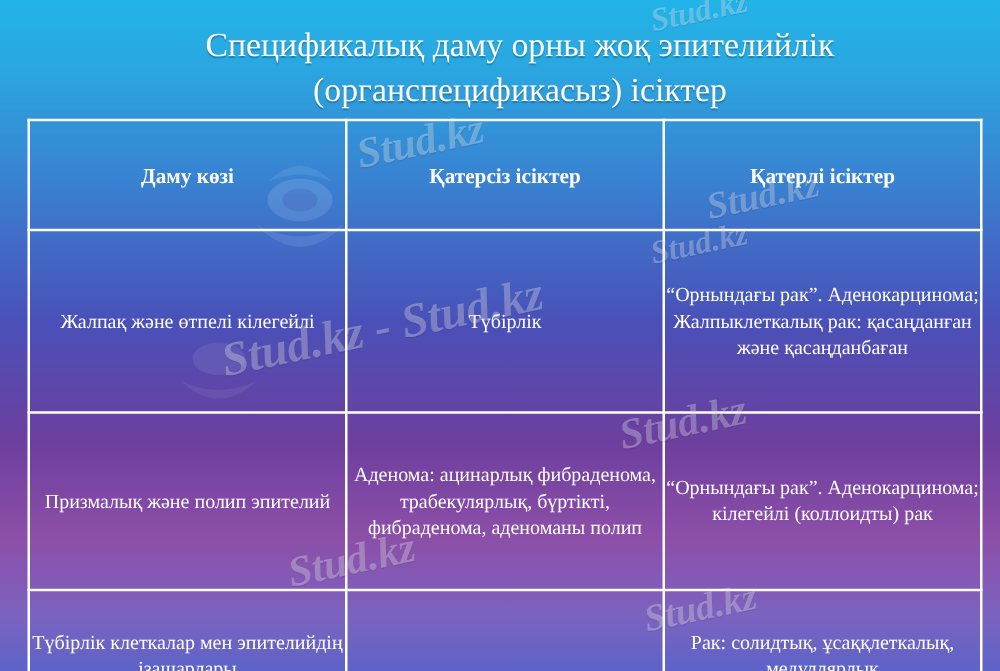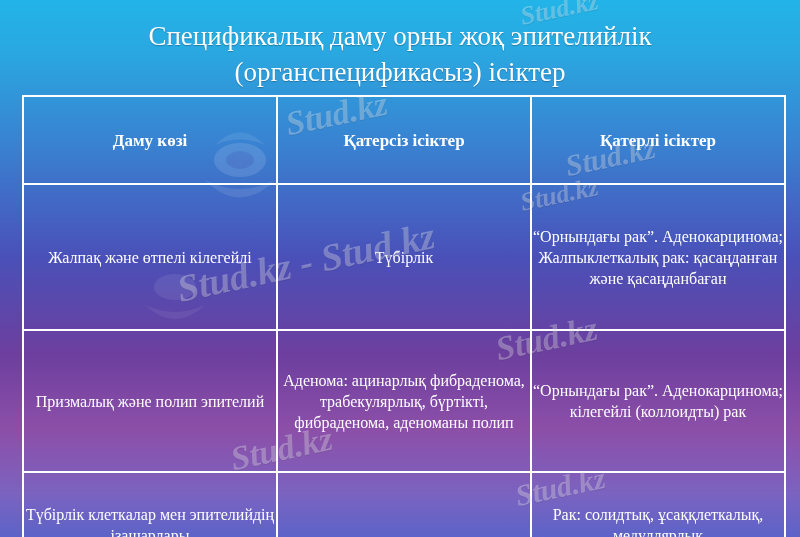--- a/index.html
+++ b/index.html
@@ -23,21 +23,21 @@
   .floral {
     position: absolute;
     pointer-events: none;
     opacity: 0.22;
   }
   .floral svg { display:block; }
 
   .title {
     position: absolute;
     top: 18px;
-    left: 40px;
+    left: 56px;
     width: 720px;
     text-align: center;
     color: #ffffff;
     font-size: 27px;
     line-height: 36px;
     font-family: "Liberation Serif", serif;
     text-shadow: 0 1px 1px rgba(0,0,0,0.25);
   }
 
   .table-wrap {

